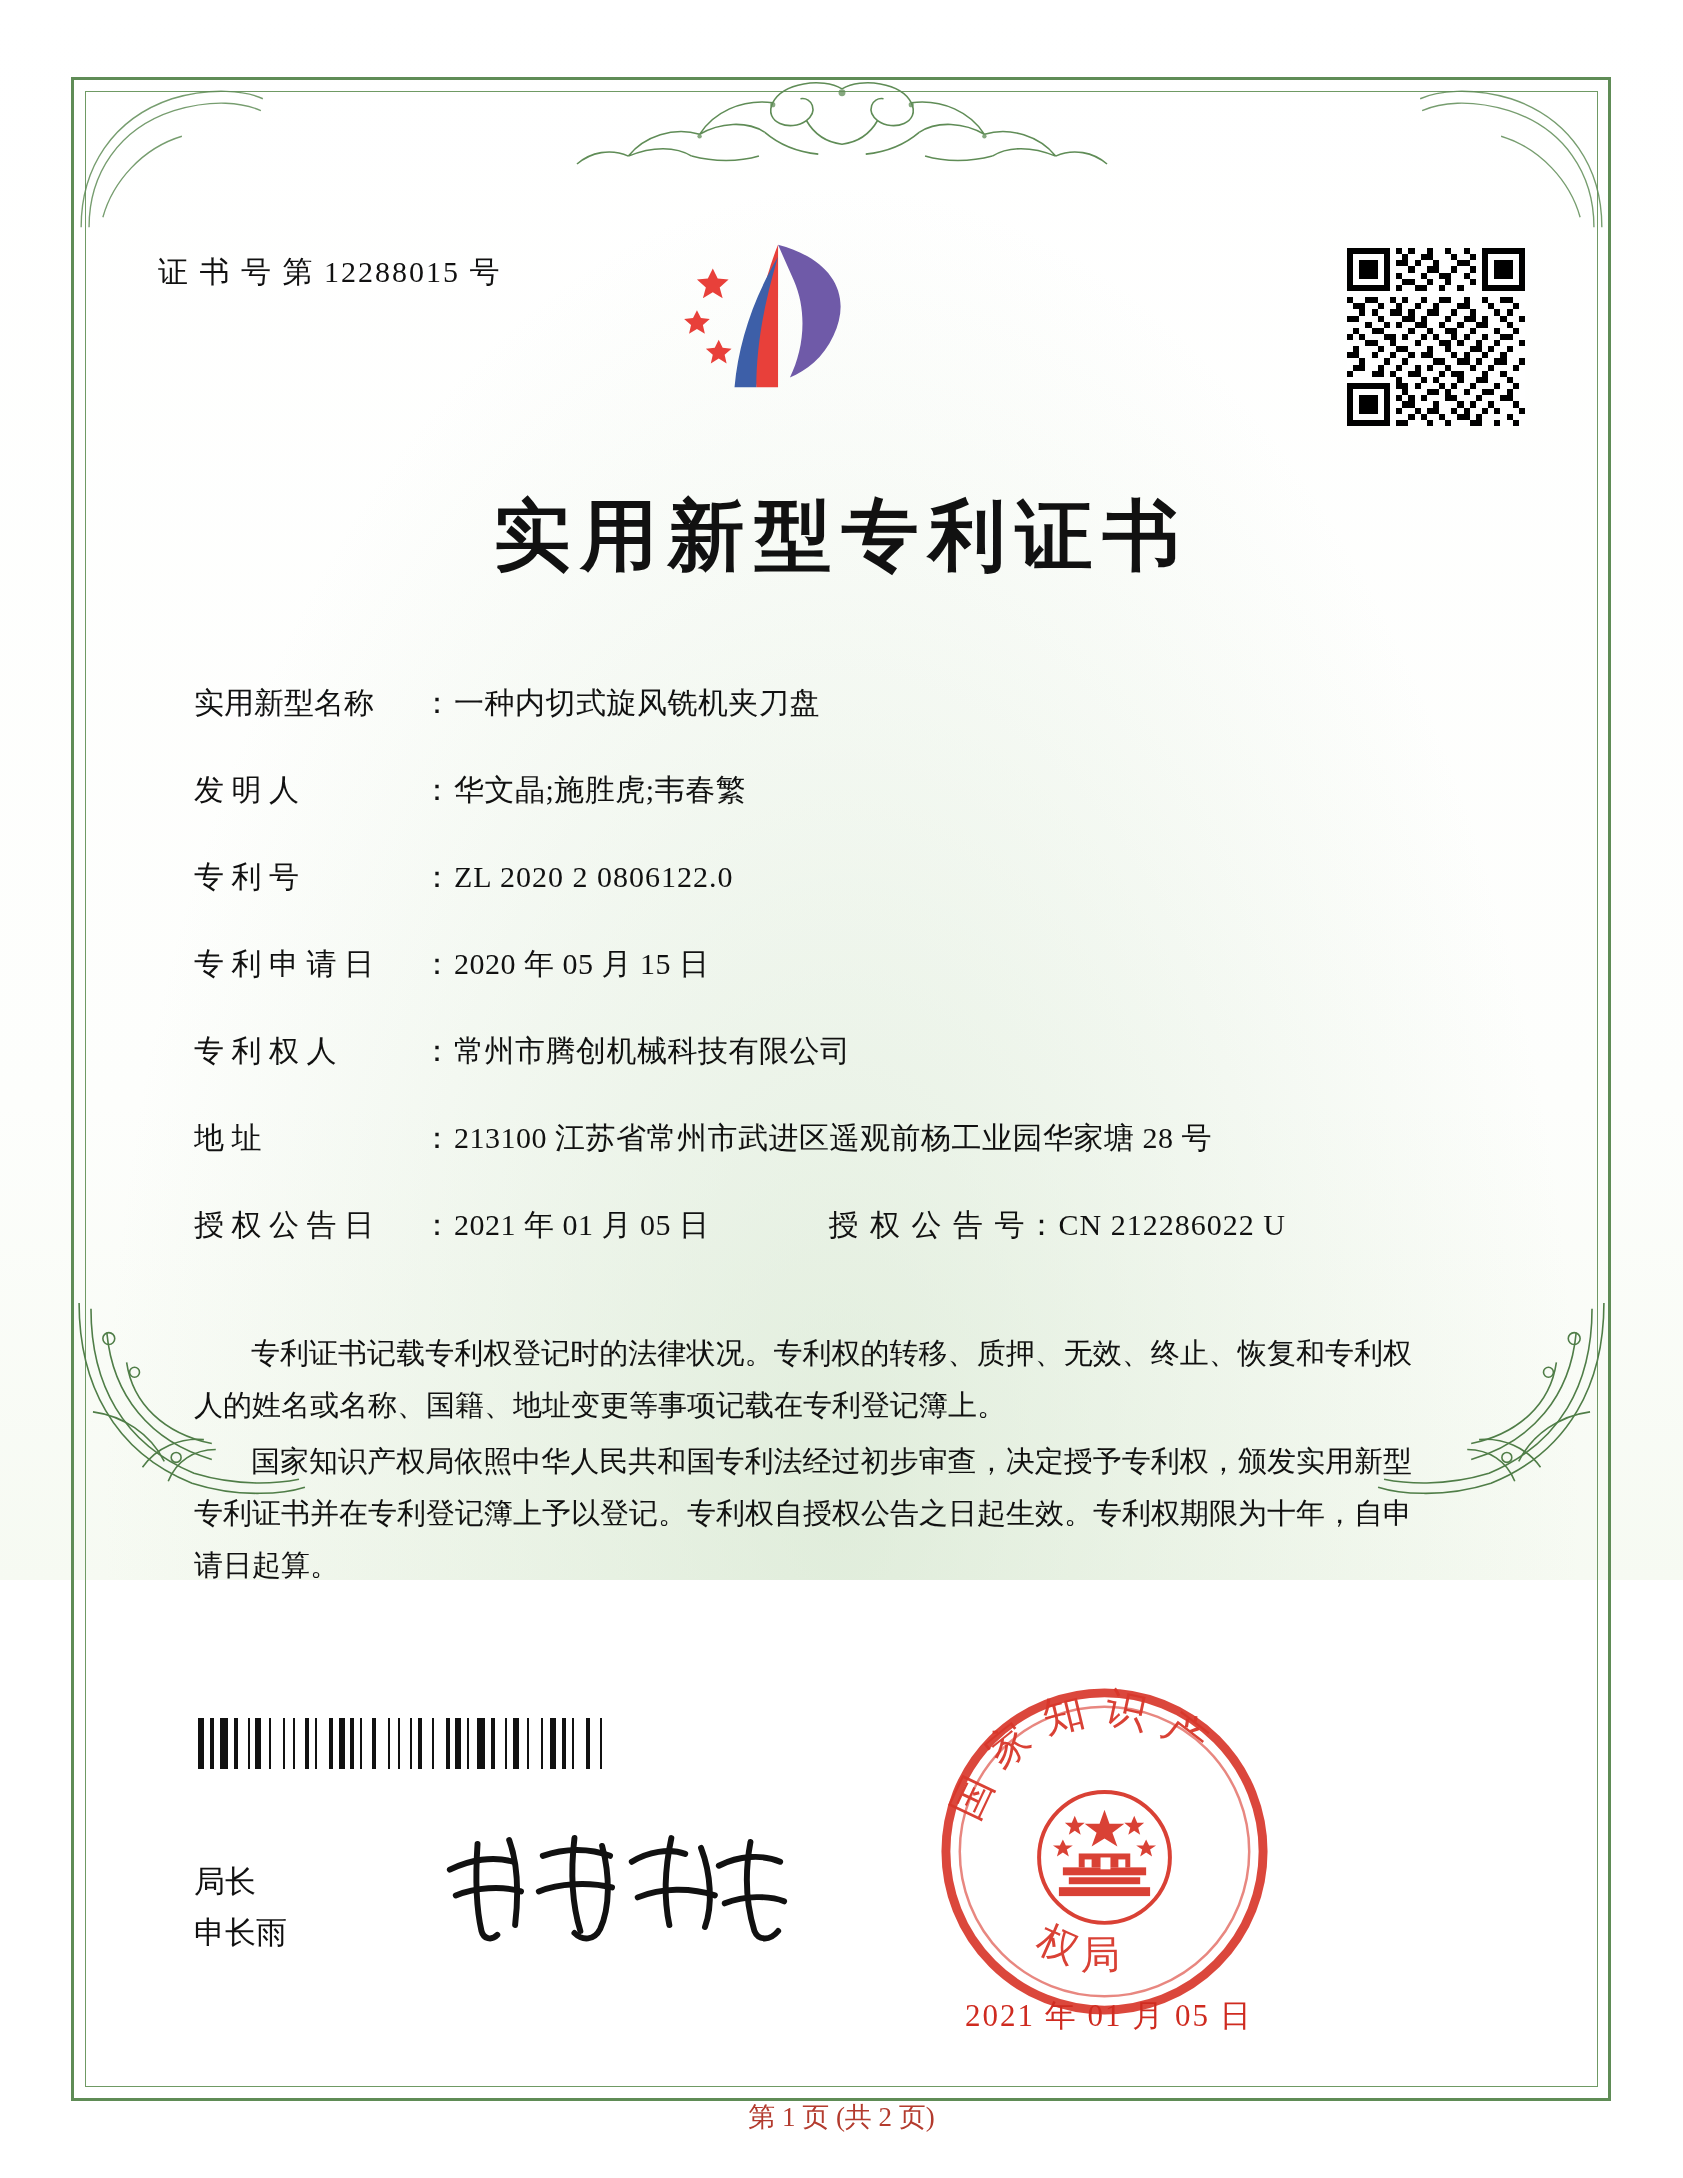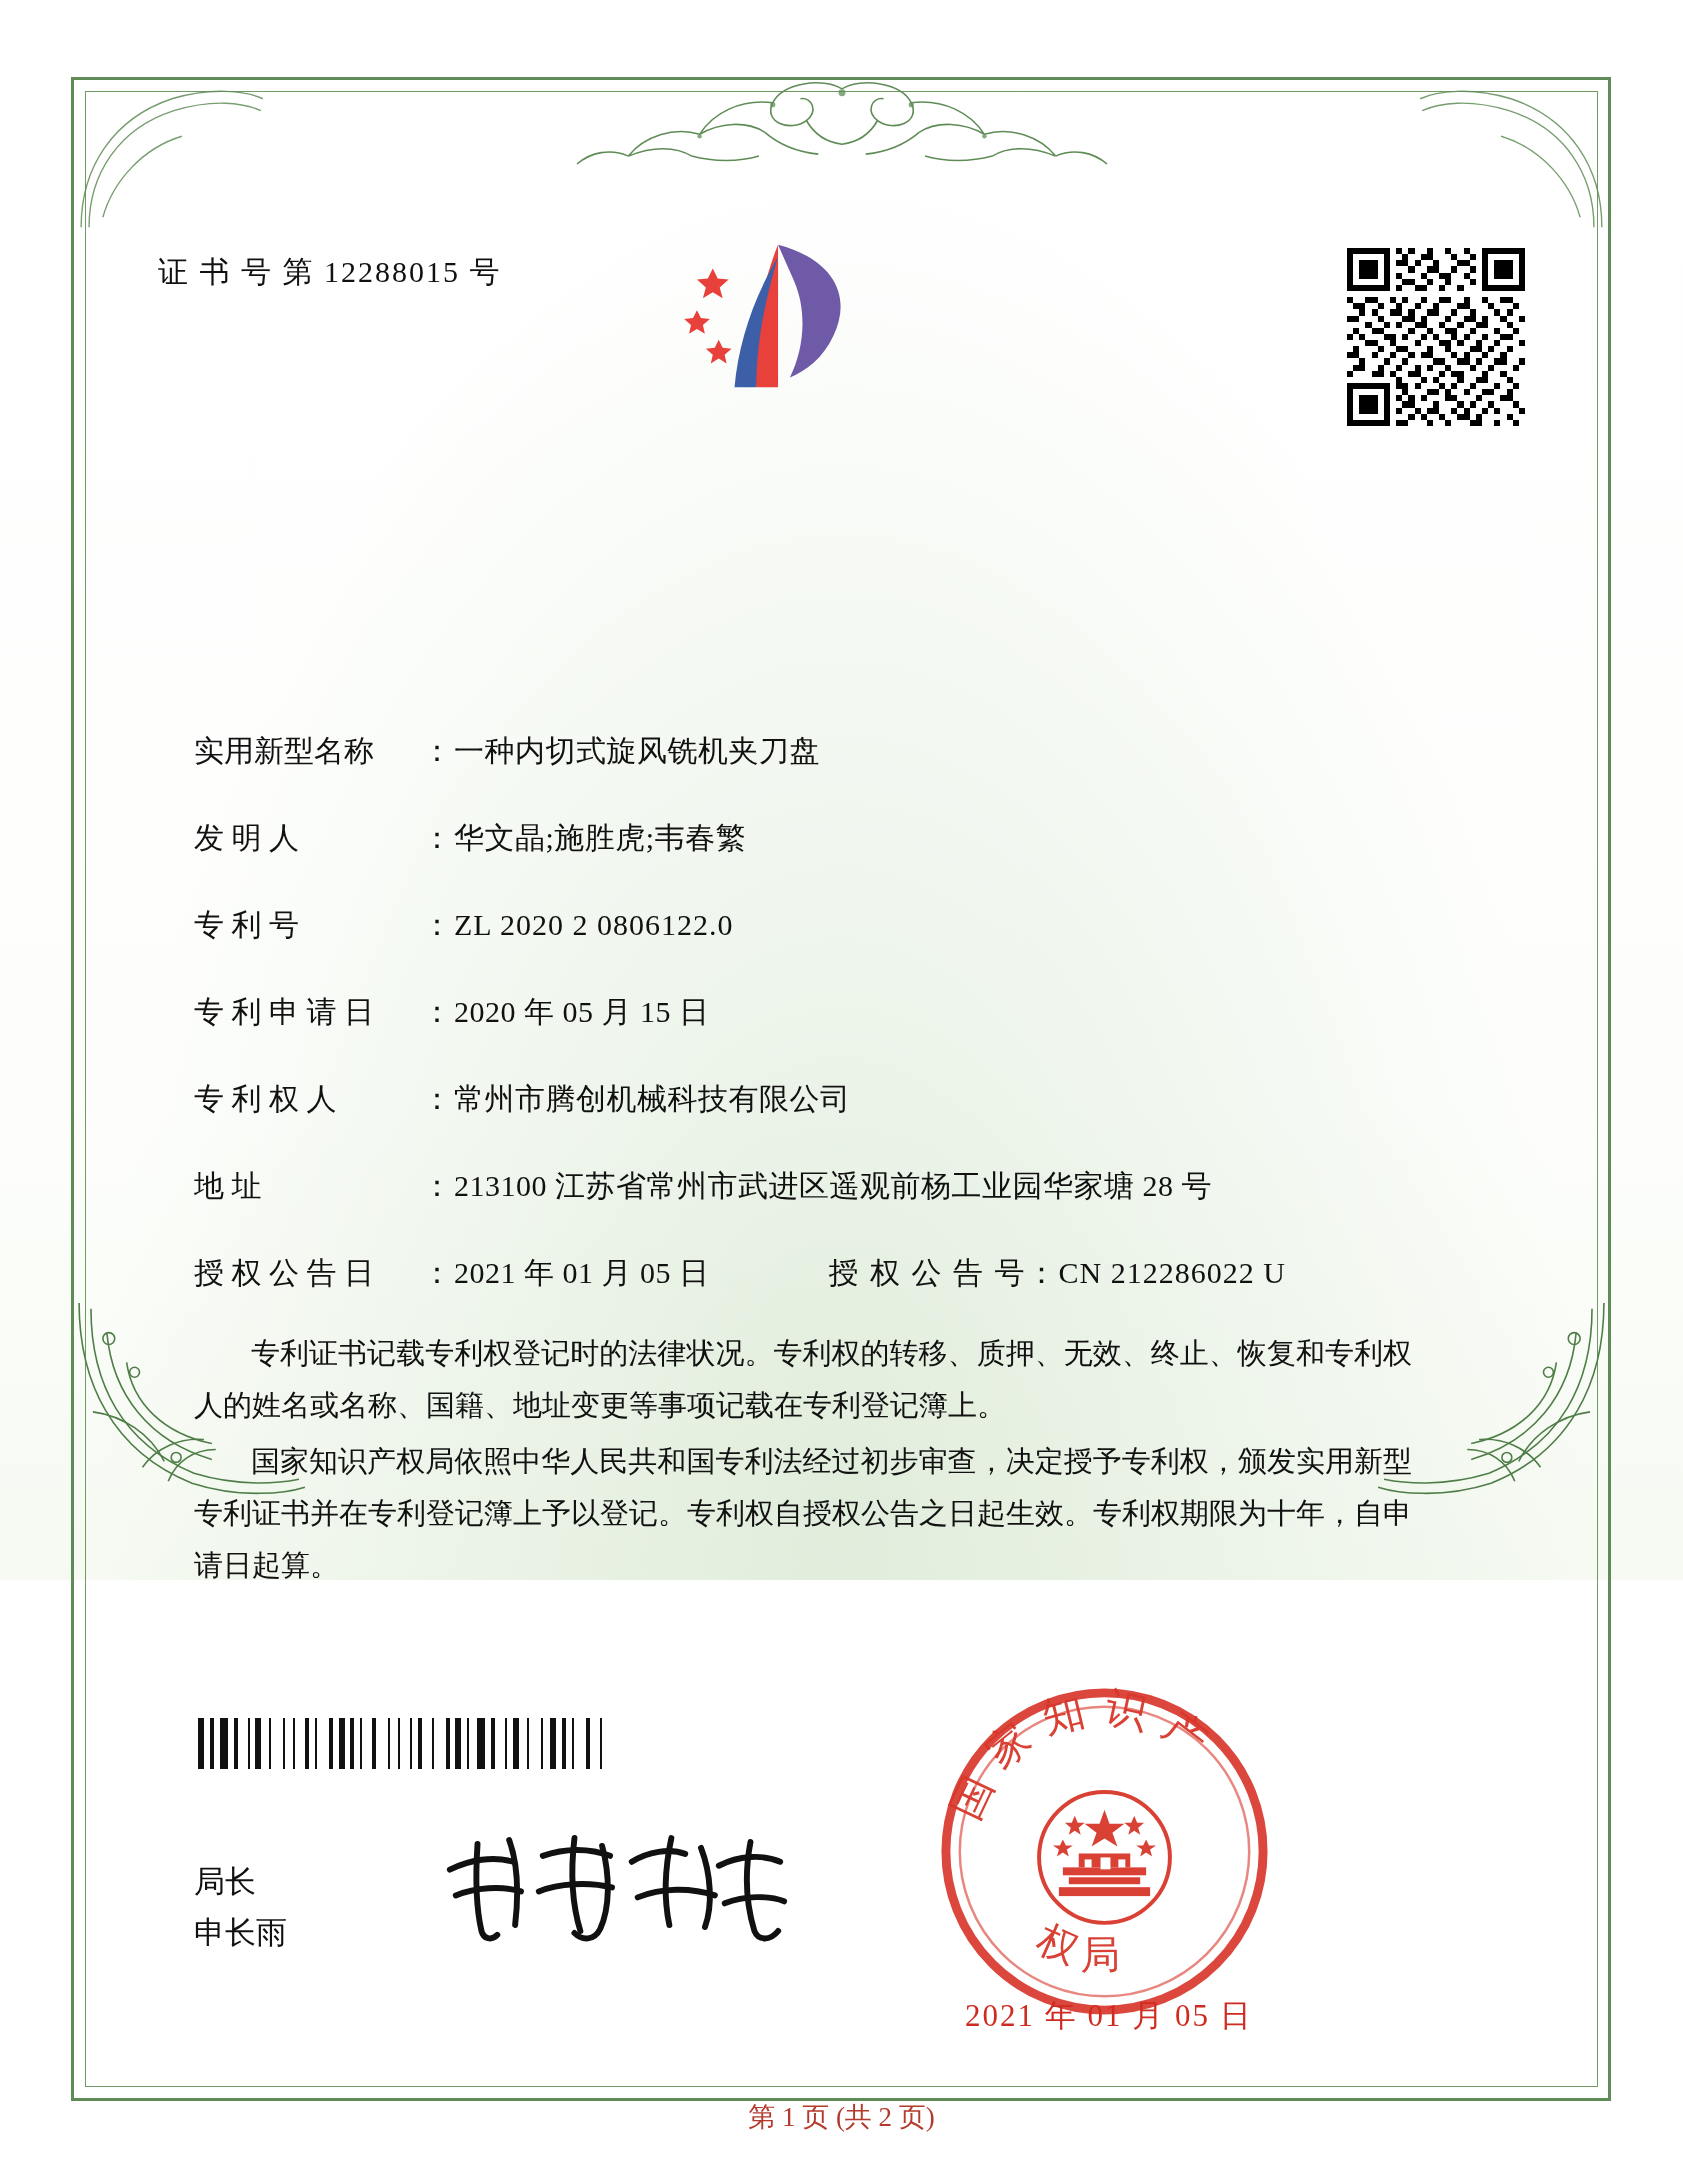--- a/index.html
+++ b/index.html
@@ -89,21 +89,20 @@
     font-family: "DejaVu Serif", "Liberation Serif", serif;
   }
 
   
   .fields {
     position: absolute;
     left: 194px;
     top: 683px;
     width: 1287px;
     font-size: 30px;
-    margin-top: 48px;
   }
   .field {
     display: flex;
     align-items: baseline;
     margin-bottom: 46px;
     white-space: nowrap;
   }
   .field .lab {
     display: inline-block;
     width: 228px;
@@ -486,20 +485,21 @@
         <rect x="26" y="27" width="1" height="1"></rect>
       <rect x="8" y="28" width="2" height="1"></rect>
         <rect x="13" y="28" width="1" height="1"></rect>
         <rect x="16" y="28" width="1" height="1"></rect>
         <rect x="20" y="28" width="2" height="1"></rect>
         <rect x="24" y="28" width="1" height="1"></rect>
         <rect x="27" y="28" width="1" height="1"></rect>
     </g>
   </svg>
 
+  <div class="title">实用新型专利证书</div>
 
   <div class="fields">
 
     <div class="field">
       <span class="lab">实用新型名称</span>
       <span class="colon">：</span>
       <span class="val">一种内切式旋风铣机夹刀盘</span>
     </div>
 
     <div class="field">

